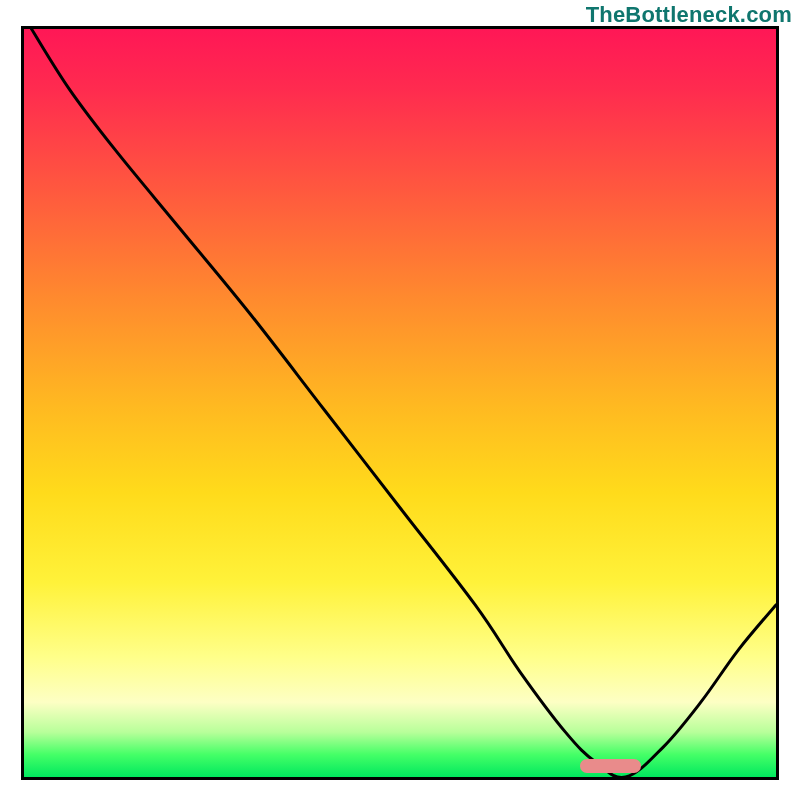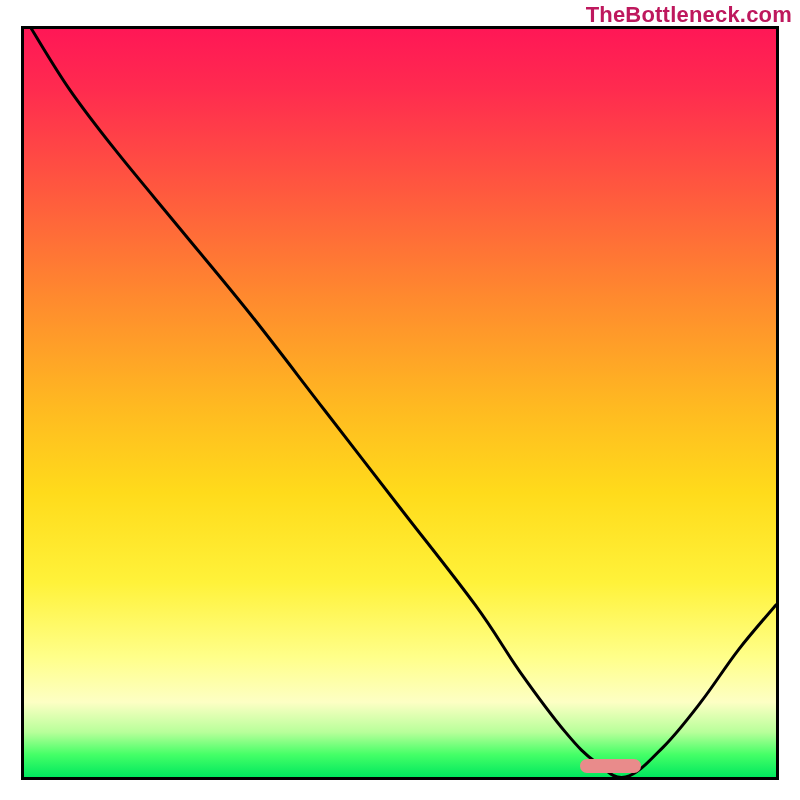--- a/index.html
+++ b/index.html
@@ -14,21 +14,21 @@
     position: relative;
     width: 800px;
     height: 800px;
   }
   .watermark {
     position: absolute;
     top: 2px;
     right: 8px;
     font-size: 22px;
     font-weight: 600;
-    color: #be185d;
+    color: #0f766e;
     letter-spacing: 0.2px;
   }
   .plot-frame {
     position: absolute;
     left: 21px;
     top: 26px;
     width: 758px;
     height: 754px;
     box-sizing: border-box;
     border: 3px solid #000000;

